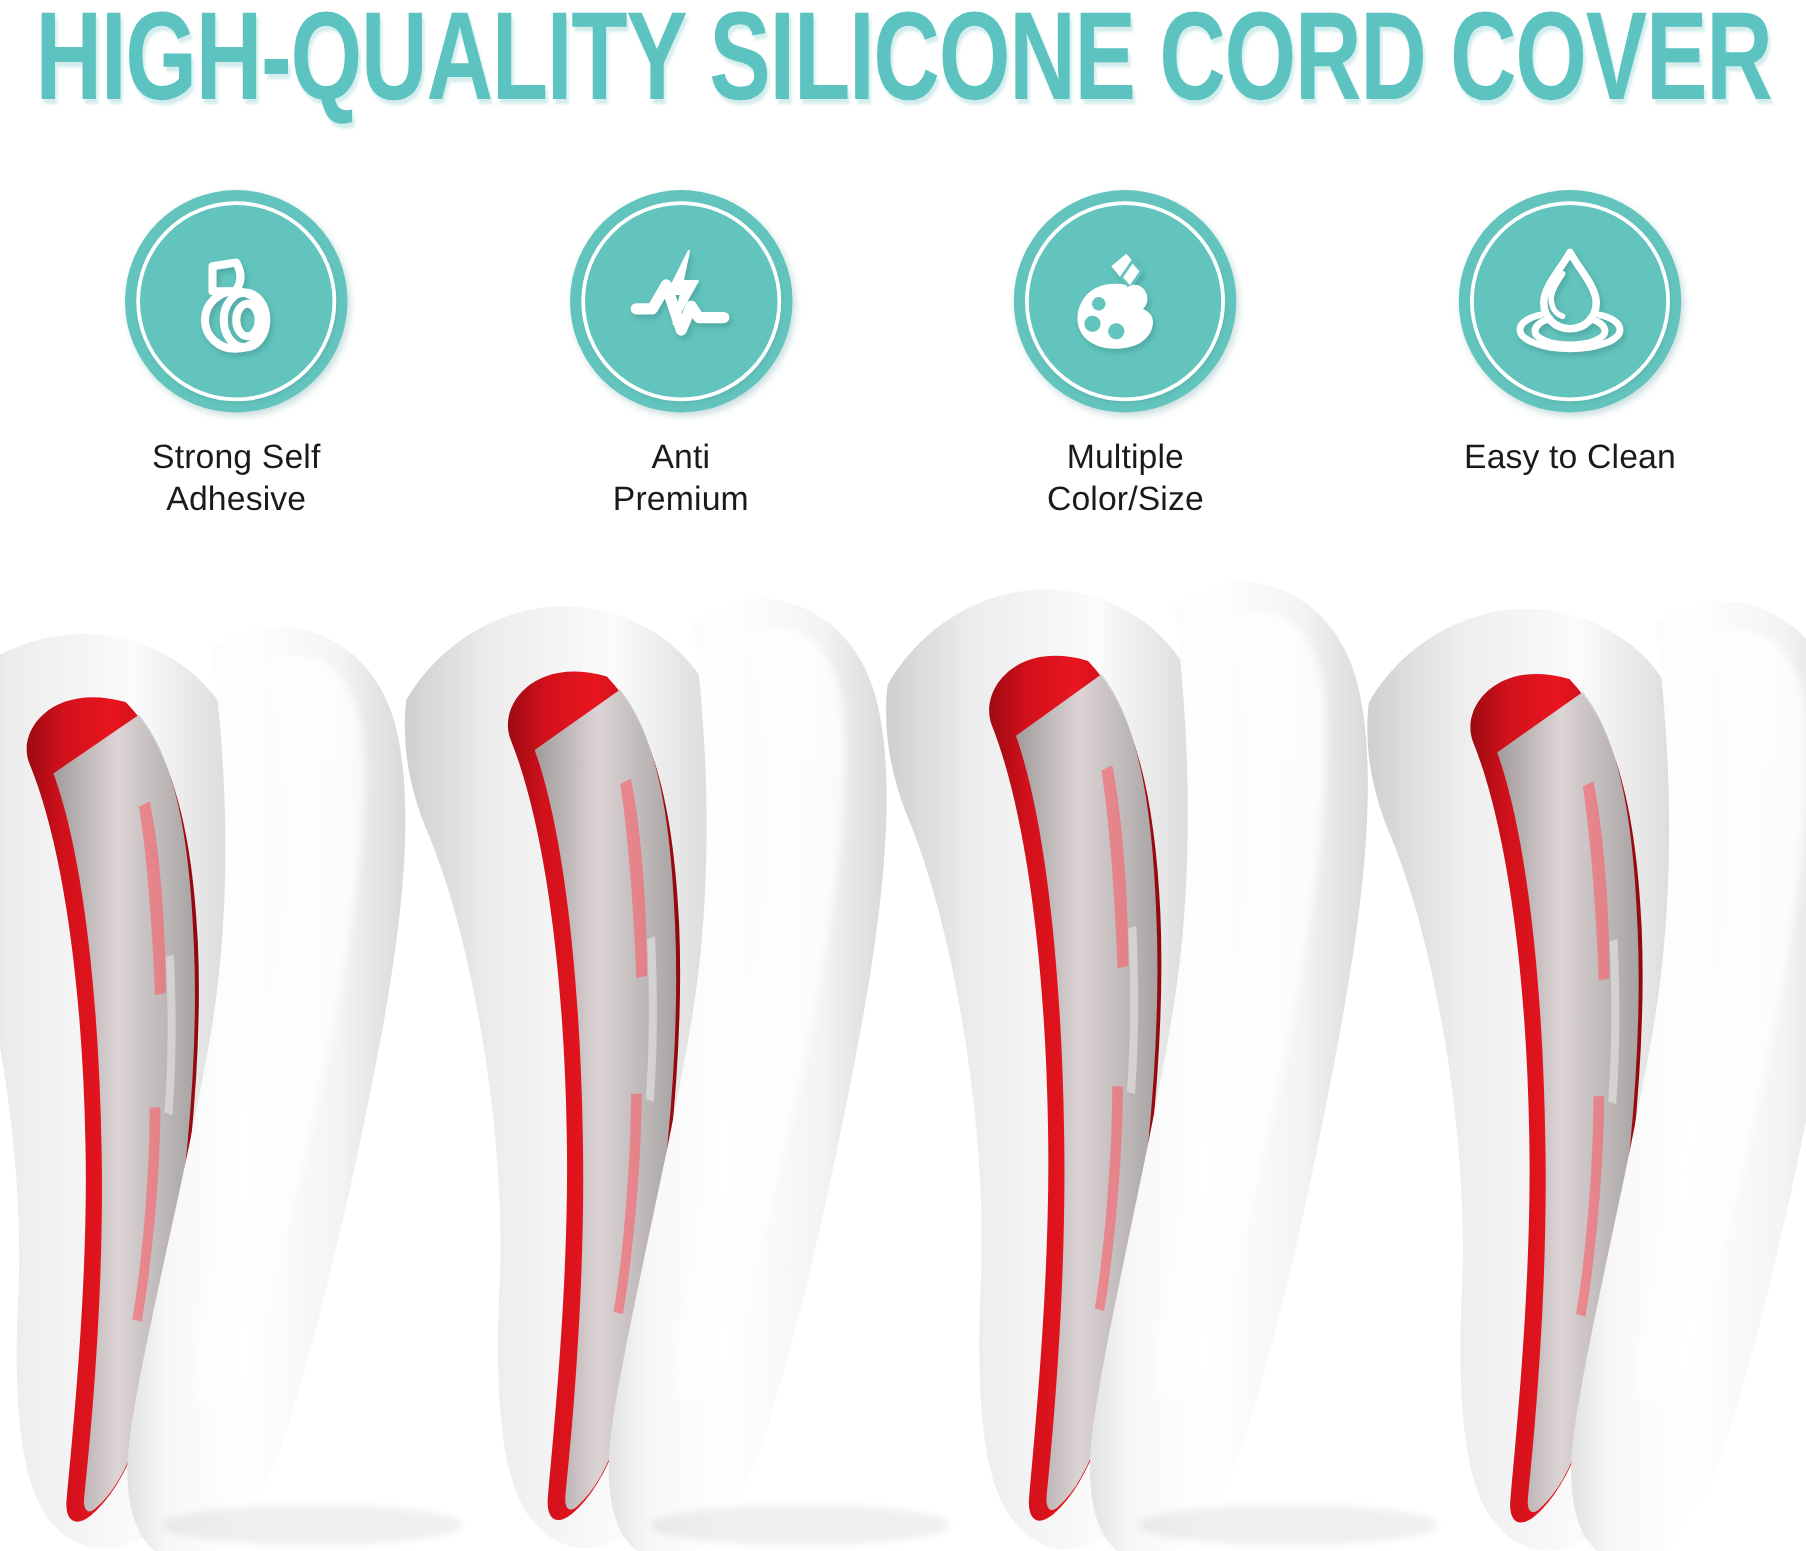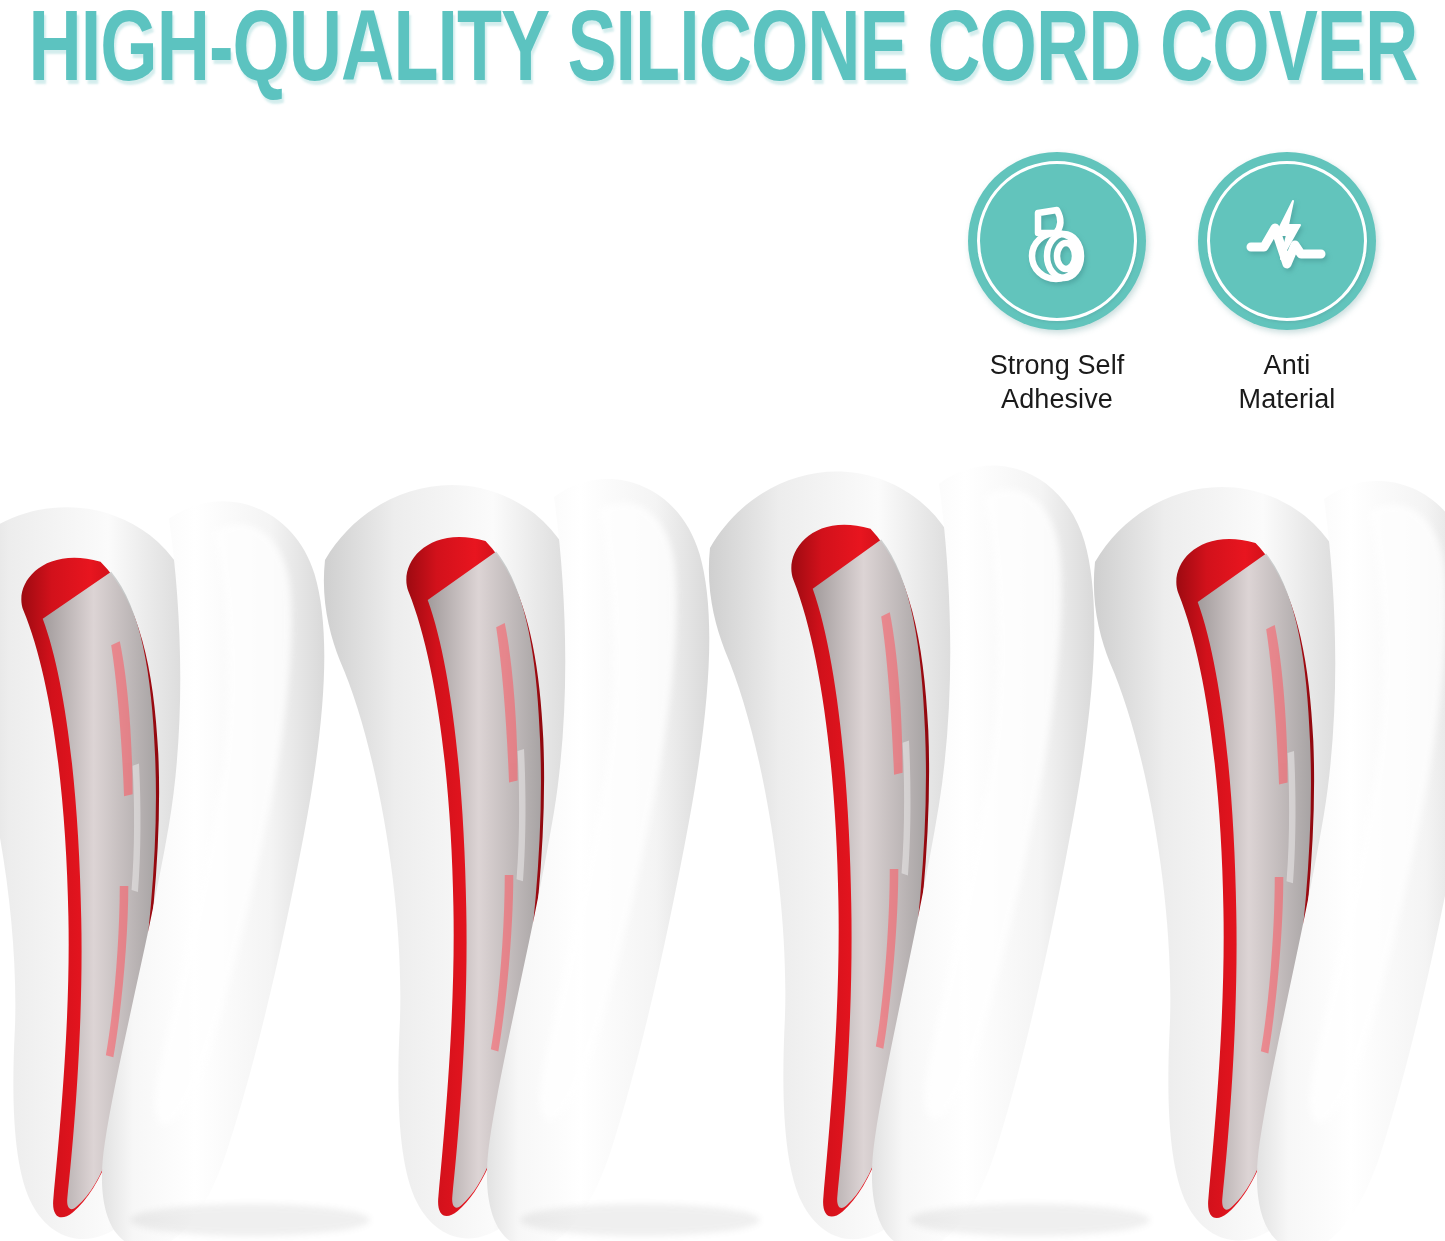--- a/index.html
+++ b/index.html
@@ -25,22 +25,22 @@
     color:#5cc3c0;
     white-space:nowrap;
     transform:scaleX(0.97) scaleY(1.32);
     transform-origin:center center;
     text-shadow:2px 3px 2px rgba(120,200,200,0.33);
   }
 
   
   .features {
     position:absolute; left:0; top:152px; width:1445px; height:270px;
-    display:flex; align-items:flex-start; justify-content:flex-end;
-    padding:0 43px;
+    display:flex; align-items:flex-start; justify-content:space-between;
+    padding:0 74px;
   }
   .feature {
     width:230px;
     display:flex; flex-direction:column; align-items:center;
   }
   .badge {
     position:relative;
     width:178px; height:178px;
     border-radius:50%;
     background:#62c4bc;
@@ -104,26 +104,57 @@
     <div class="feature">
       <div class="badge">
         <svg width="104" height="104" viewBox="0 0 104 104" class="glyph">
           <g fill="#ffffff" stroke="#ffffff" stroke-linejoin="round" stroke-linecap="round">
             <path d="M58 12 L41 46 L52 46 L46 70 L65 36 L53 36 Z" stroke-width="2"></path>
             <path d="M16 58 L29 58 L40 39 L52 75 L60 56 L66 65 L86 65" fill="none" stroke-width="9"></path>
           </g>
         </svg>
       </div>
       <div class="feature-label">Anti
-Material</div>
-    </div>
-
-
-
-
+Premium</div>
+    </div>
+
+
+    <div class="feature">
+      <div class="badge">
+        <svg width="104" height="104" viewBox="0 0 104 104" class="glyph">
+          <g>
+            <path d="M44 38 C24 38 14 52 14 66 C14 80 26 90 44 90 C62 90 72 82 74 72
+                     C76 63 70 60 66 58 C62 56 60 52 62 48 C65 42 58 38 44 38 Z" fill="#ffffff"></path>
+            <circle cx="31" cy="54" r="5.5" fill="#62c4bc"></circle>
+            <circle cx="26" cy="70" r="6.5" fill="#62c4bc"></circle>
+            <circle cx="45" cy="76" r="6.5" fill="#62c4bc"></circle>
+            <path d="M41 24 L53 14 L60 22 L50 35 Z" fill="#ffffff"></path>
+            <path d="M49 33 L58 20 L65 28 L56 41 Z" fill="#ffffff" stroke="#62c4bc" stroke-width="2.4"></path>
+            <path d="M55 40 C62 36 70 42 70 50 C70 58 62 63 55 58 C50 54 50 44 55 40 Z" fill="#ffffff"></path>
+          </g>
+        </svg>
+      </div>
+      <div class="feature-label">Multiple
+Color/Size</div>
+    </div>
+
+
+    <div class="feature">
+      <div class="badge">
+        <svg width="104" height="104" viewBox="0 0 104 104" class="glyph">
+          <g fill="none" stroke="#ffffff" stroke-width="6" stroke-linejoin="round" stroke-linecap="round">
+            <path d="M52 13 C44 27 31 41 31 53 C31 65 40 74 52 74 C64 74 73 65 73 53 C73 41 60 27 52 13 Z"></path>
+            <path d="M46 30 C41 38 36 45 37 52 C38 59 42 63 46 64" stroke-width="4.5"></path>
+            <path d="M36 66 C28 68 24 72 24 76 C24 82 37 87 52 87 C67 87 80 82 80 76 C80 72 76 68 68 66" stroke-width="5.5"></path>
+            <path d="M28 63 C18 65 12 70 12 75 C12 83 30 90 52 90 C74 90 92 83 92 75 C92 70 86 65 76 63" stroke-width="5.5"></path>
+          </g>
+        </svg>
+      </div>
+      <div class="feature-label">Easy to Clean</div>
+    </div>
 
   </div>
 
   <div class="hero">
     <svg viewBox="0 0 1445 811" preserveAspectRatio="none">
       <defs>
 
         <linearGradient id="gWhite" x1="0" y1="0" x2="1" y2="0">
           <stop offset="0%" stop-color="#e2e2e2"></stop>
           <stop offset="14%" stop-color="#f7f7f7"></stop>

